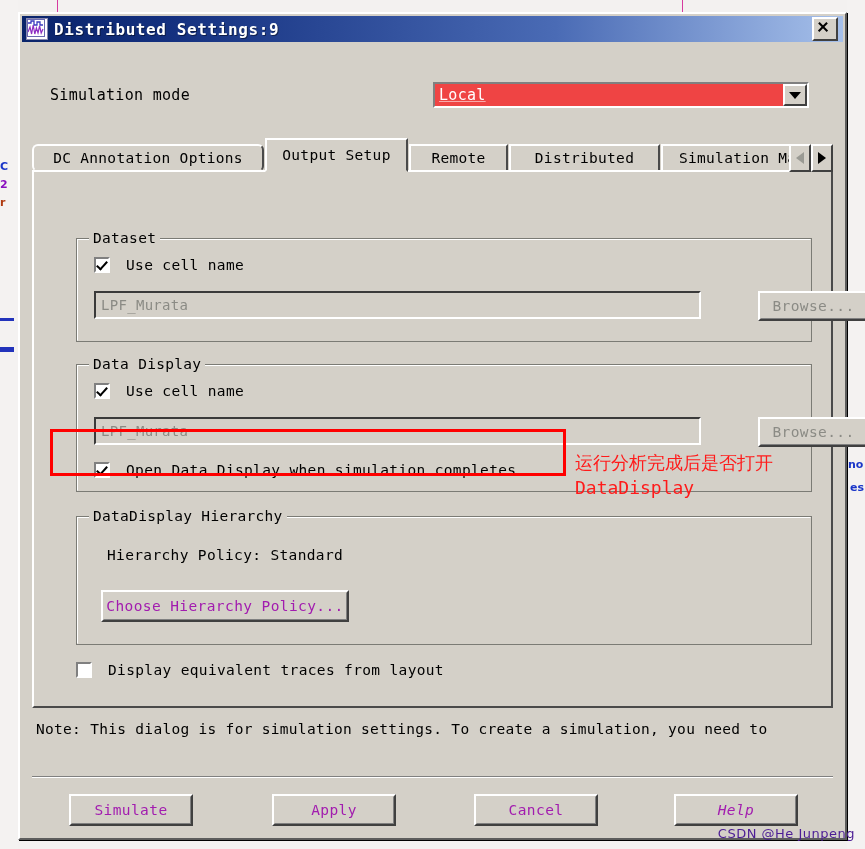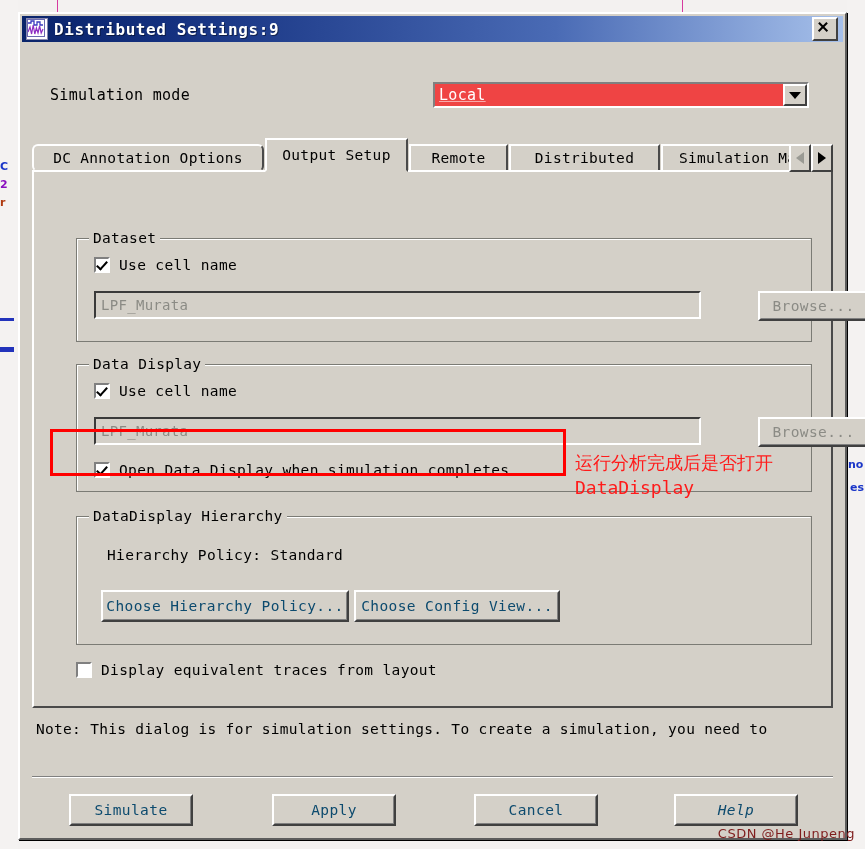--- a/index.html
+++ b/index.html
@@ -285,20 +285,21 @@
     color: #000;
     letter-spacing: 0.3px;
     white-space: nowrap;
   }
 
   
   .chkrow {
     position: absolute;
     display: flex;
     align-items: flex-end;
+    gap: 7px;
   }
   .checkbox {
     width: 16px; height: 16px;
     background: #ffffff;
     border: 2px solid;
     border-color: #808080 #ffffff #ffffff #808080;
     box-sizing: border-box;
     position: relative;
     flex: 0 0 auto;
     cursor: pointer;
@@ -341,21 +342,21 @@
   .btn {
     position: absolute;
     background: #d4d0c8;
     border: 2px solid;
     border-color: #ffffff #404040 #404040 #ffffff;
     box-sizing: border-box;
     display: flex;
     align-items: center;
     justify-content: center;
     font-size: 14.5px;
-    color: #0c4a6e;
+    color: #a21caf;
     letter-spacing: 0.4px;
     cursor: pointer;
     white-space: nowrap;
   }
   .btn.disabled { color: #8b8b85; margin-left: 48px; }
   .btn .inner-line {
     position: absolute;
     left: 0; top: 0; right: 0; bottom: 0;
     border: 1px solid;
     border-color: #d4d0c8 #808080 #808080 #d4d0c8;
@@ -411,21 +412,21 @@
     border-top: 1px solid #808080;
     border-bottom: 1px solid #ffffff;
     box-sizing: border-box;
   }
 
   .watermark {
     position: absolute;
     right: 10px; bottom: 8px;
     font-family: "DejaVu Sans", "Liberation Sans", sans-serif;
     font-size: 13px;
-    color: #7f1d1d;
+    color: #4c1d95;
     letter-spacing: 0.5px;
     white-space: nowrap;
     z-index: 40;
   }
 </style>
 </head>
 <body>
 
 <div id="root">
 
@@ -544,24 +545,20 @@
           <span class="group-inner-hl"></span>
           <span class="group-title">DataDisplay Hierarchy</span>
 
           <div class="stxt" style="left:30px; top:30px;">Hierarchy Policy:  Standard</div>
 
           <div class="btn" style="left:24px; top:73px; width:248px; height:32px;">
             <span class="inner-line"></span>
             <span>Choose Hierarchy Policy...</span>
           </div>
 
-          <div class="btn" style="left:277px; top:73px; width:206px; height:32px;">
-            <span class="inner-line"></span>
-            <span>Choose Config View...</span>
-          </div>
         </div>
 
         <div class="chkrow" style="left:42px; top:490px;">
           <span class="checkbox"></span>
           <span class="chk-label">Display equivalent traces from layout</span>
         </div>
       </div>
 
       <div class="note">
         <div>Note: This dialog is for simulation settings. To create a simulation, you need to</div>

